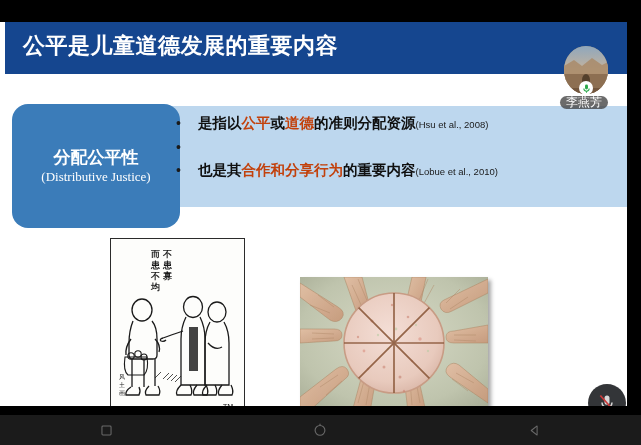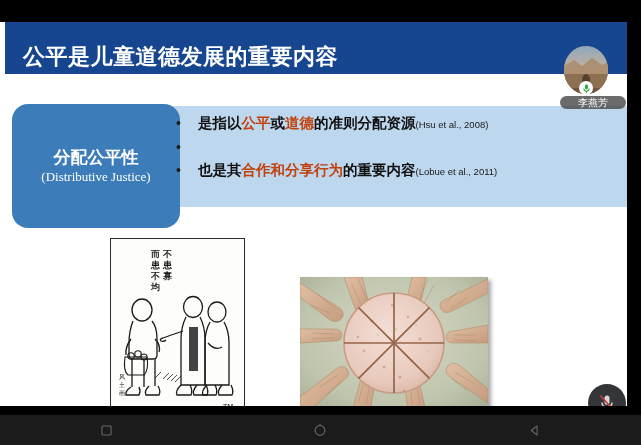--- a/index.html
+++ b/index.html
@@ -58,21 +58,21 @@
     position: absolute;
     left: 5px;
     top: 0px;
     width: 629px;
     height: 52px;
     background: #15468f;
   }
   .title-bar .title-text {
     position: absolute;
     left: 18px;
-    top: 20px;
+    top: 9px;
     font-size: 22px;
     font-weight: bold;
     color: #ffffff;
     letter-spacing: 0.5px;
     white-space: nowrap;
     font-family: "DejaVu Sans", "Liberation Sans", sans-serif;
   }
 
   
   .content-panel {
@@ -201,25 +201,25 @@
     border-radius: 50%;
     background: #ffffff;
     display: flex;
     align-items: center;
     justify-content: center;
   }
   .name-badge {
     position: absolute;
     left: 560px;
     top: 74px;
-    padding: 1px 18px;
+    padding: 1px 6px;
     border-radius: 7px;
     background: rgba(70,70,70,0.80);
     color: #ffffff;
-    font-size: 10px;
+    font-size: 12px;
     line-height: 11px;
     white-space: nowrap;
     font-family: "DejaVu Sans", "Liberation Sans", sans-serif;
   }
 
   
   .mic-fab {
     position: absolute;
     left: 588px;
     top: 362px;
@@ -298,21 +298,21 @@
           <span class="bullet-dot">•</span>
           <span class="bullet-text"><span>是指以</span><span class="hl-red">公平</span><span>或</span><span class="hl-red">道德</span><span>的准则分配资源</span><span class="cite">(Hsu et al., 2008)</span></span>
         </div>
 
         <div class="bullet-row">
           <span class="bullet-dot">•</span>
         </div>
 
         <div class="bullet-row">
           <span class="bullet-dot">•</span>
-          <span class="bullet-text"><span>也是其</span><span class="hl-red">合作和分享行为</span><span>的重要内容</span><span class="cite">(Lobue et al., 2011)</span></span>
+          <span class="bullet-text"><span>也是其</span><span class="hl-red">合作和分享行为</span><span>的重要内容</span><span class="cite">(Lobue et al., 2010)</span></span>
         </div>
 
       </div>
 
       <div class="img-ink">
         <svg viewBox="0 0 133 178" width="133" height="178">
           <rect x="0" y="0" width="133" height="178" fill="#fdfdfb"></rect>
 
           <g fill="#1a1a1a" font-family="DejaVu Sans, serif" font-size="9" font-weight="bold">
             <text x="52" y="18">不</text>

